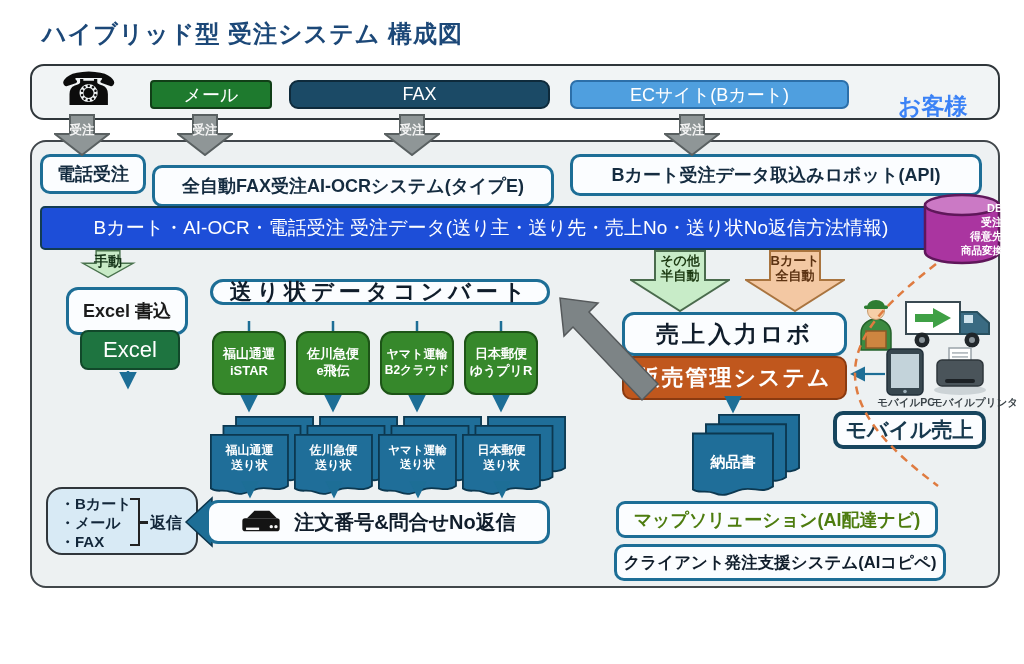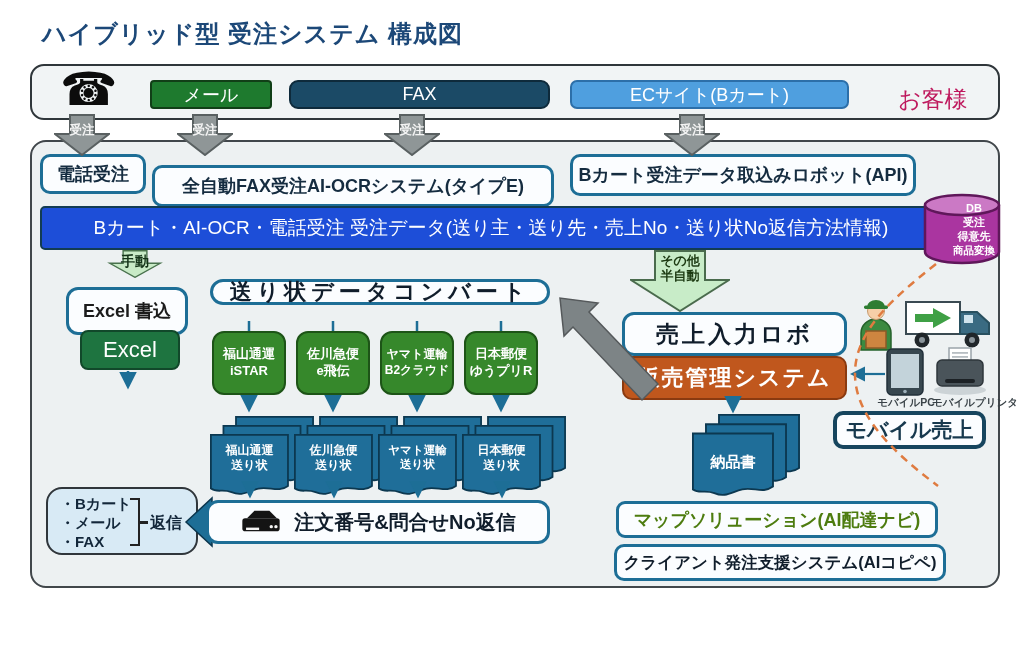--- a/index.html
+++ b/index.html
@@ -19,38 +19,38 @@
   .obox{background:#c0571d;border:2px solid #8a3a10;border-radius:10px;color:#fff;font-weight:700;
         display:flex;align-items:center;justify-content:center;white-space:nowrap}
   .varrow{position:absolute;z-index:6}
   .varrow svg{display:block;width:100%;height:100%}
   .varrow span{position:absolute;left:0;width:100%;text-align:center;font-weight:700;line-height:1.15}
   .stack{position:absolute}
   .stack svg{display:block}
   .stack .lbl{position:absolute;color:#fff;font-weight:700;text-align:center;line-height:1.25;white-space:nowrap}
   .cyl{position:absolute}
   .cyl svg{display:block;width:100%;height:100%}
-  .cyl .cl{position:absolute;left:12px;width:100%;text-align:center;color:#fff;font-weight:700;line-height:1}
+  .cyl .cl{position:absolute;left:0;width:100%;text-align:right;color:#fff;font-weight:700;line-height:1}
   .iconlbl{position:absolute;font-weight:700;color:#3a4348;font-size:10.5px;text-align:center;white-space:nowrap}
   .phone{position:absolute;font-family:"DejaVu Sans",sans-serif;color:#0c0c0c;font-size:46px;line-height:1}
   #overlay{position:absolute;left:0;top:0;z-index:6;pointer-events:none}
 </style>
 </head>
 <body>
 
 <div id="canvas">
 
   <div class="abs ttl" style="left:42px;top:18px">ハイブリッド型 受注システム 構成図</div>
 
   <div class="abs band" style="left:30px;top:64px;width:970px;height:56px"></div>
   <span class="phone" style="left:60px;top:66px">☎</span>
   <div class="abs chip" style="left:150px;top:80px;width:122px;height:29px;background:#1e7a2e;border:2px solid #113f17;border-radius:4px;font-size:18px">メール</div>
   <div class="abs chip" style="left:289px;top:80px;width:261px;height:29px;background:#1b4a66;border:2px solid #0e2a3b;border-radius:9px;font-size:18px">FAX</div>
   <div class="abs chip" style="left:570px;top:80px;width:279px;height:29px;background:#4f9fdf;border:2px solid #2c6fa9;border-radius:7px;font-size:18px">ECサイト(Bカート)</div>
-  <div class="abs" style="left:898px;top:84px;font-size:23px;font-weight:400;color:#be185d">お客様</div>
+  <div class="abs" style="left:898px;top:91px;font-size:23px;font-weight:700;color:#3b82f6">お客様</div>
 
   <div class="varrow" style="left:54px;top:114px;width:56px;height:42px">
     <svg viewBox="0 0 56 42">
         <polygon points="16,1 40,1 40,20 55,20 28,41 1,20 16,20" fill="#8f9697" stroke="#596061" stroke-width="2"></polygon>
       </svg>
     <span style="top:9px;color:#f4f4f4;font-size:12.5px">受注</span>
   </div>
   <div class="varrow" style="left:177px;top:114px;width:56px;height:42px">
     <svg viewBox="0 0 56 42">
         <polygon points="16,1 40,1 40,20 55,20 28,41 1,20 16,20" fill="#8f9697" stroke="#596061" stroke-width="2"></polygon>
@@ -67,36 +67,36 @@
     <svg viewBox="0 0 56 42">
         <polygon points="16,1 40,1 40,20 55,20 28,41 1,20 16,20" fill="#8f9697" stroke="#596061" stroke-width="2"></polygon>
       </svg>
     <span style="top:9px;color:#f4f4f4;font-size:12.5px">受注</span>
   </div>
 
   <div class="abs panel" style="left:30px;top:140px;width:970px;height:448px"></div>
 
   <div class="abs wbox" style="left:40px;top:154px;width:106px;height:40px;font-size:18px">電話受注</div>
   <div class="abs wbox" style="left:152px;top:165px;width:402px;height:42px;font-size:18px">全自動FAX受注AI-OCRシステム(タイプE)</div>
-  <div class="abs wbox" style="left:570px;top:154px;width:346px;height:42px;font-size:18px">Bカート受注データ取込みロボット(API)</div>
+  <div class="abs wbox" style="left:570px;top:154px;width:412px;height:42px;font-size:18px">Bカート受注データ取込みロボット(API)</div>
 
   <div class="abs chip" style="left:40px;top:206px;width:902px;height:44px;background:#1d4ed8;border:2px solid #123c52;border-radius:5px;font-size:19px;z-index:2">Bカート・AI-OCR・電話受注 受注データ(送り主・送り先・売上No・送り状No返信方法情報)</div>
 
   <div class="cyl" style="left:921px;top:192px;width:82px;height:74px;z-index:3">
     <svg viewBox="0 0 82 74">
       <path d="M4,13 L4,60 A37,11 0 0 0 78,60 L78,13" fill="#aa35a0" stroke="#5f175a" stroke-width="2.5"></path>
       <ellipse cx="41" cy="13" rx="37" ry="10" fill="#cb79c5" stroke="#5f175a" stroke-width="2.5"></ellipse>
     </svg>
     <span class="cl" style="top:11px;font-size:11px">DB</span>
     <span class="cl" style="top:25px;font-size:11px">受注</span>
     <span class="cl" style="top:39px;font-size:11px">得意先</span>
     <span class="cl" style="top:53px;font-size:10.5px">商品変換</span>
   </div>
 
-  <div class="varrow" style="left:98px;top:250px;width:74px;height:28px">
+  <div class="varrow" style="left:71px;top:250px;width:74px;height:28px">
     <svg viewBox="0 0 74 40">
         <polygon points="20,1 54,1 54,19 73,19 37,39 1,19 20,19" fill="#c8eac6" stroke="#49724d" stroke-width="2"></polygon>
       </svg>
     <span style="top:3px;color:#143318;font-size:14px">手動</span>
   </div>
   <div class="abs wbox" style="left:66px;top:287px;width:122px;height:48px;border-radius:12px;font-size:18px;color:#1b1b1b">Excel 書込</div>
   <div class="abs chip" style="left:80px;top:330px;width:100px;height:40px;background:#1e7440;border:2px solid #11482a;border-radius:8px;font-size:22px;z-index:3">Excel</div>
 
 
   <div class="abs wbox" style="left:210px;top:279px;width:340px;height:26px;border-radius:14px;font-size:22px;letter-spacing:5px;color:#101d2b">送り状データコンバート</div>
@@ -182,20 +182,28 @@
   </div>
 
   <div class="varrow" style="left:630px;top:250px;width:100px;height:62px">
     <svg viewBox="0 0 100 62">
         <polygon points="25,1 75,1 75,30 99,30 50,61 1,30 25,30" fill="#c8ecc8" stroke="#4a6b4d" stroke-width="2"></polygon>
       </svg>
     <span style="top:4px;color:#1c3a12;font-size:13px">
       <span>その他</span><br><span>半自動</span>
     </span>
   </div>
+  <div class="varrow" style="left:745px;top:250px;width:100px;height:62px">
+    <svg viewBox="0 0 100 62">
+        <polygon points="25,1 75,1 75,30 99,30 50,61 1,30 25,30" fill="#f3c8a3" stroke="#a9743f" stroke-width="2"></polygon>
+      </svg>
+    <span style="top:4px;color:#5c3212;font-size:13px">
+      <span>Bカート</span><br><span>全自動</span>
+    </span>
+  </div>
 
   <div class="abs wbox" style="left:622px;top:312px;width:225px;height:44px;border-radius:12px;font-size:23px;letter-spacing:3px;color:#101d2b">売上入力ロボ</div>
   <div class="abs obox" style="left:622px;top:356px;width:225px;height:44px;font-size:22px;letter-spacing:2px">販売管理システム</div>
 
 
   <div class="stack" style="left:692px;top:414px;width:108px;height:86px">
     <svg viewBox="0 0 116 92">
       <path transform="translate(28,0)" d="M1,1 L87,1 L87,58 C76,66 66,58 54,61 C42,64 36,70 24,65 C14,61 8,66 1,61 Z" fill="#1f6e99" stroke="#0c3850" stroke-width="2"></path>
       <path transform="translate(14,10)" d="M1,1 L87,1 L87,58 C76,66 66,58 54,61 C42,64 36,70 24,65 C14,61 8,66 1,61 Z" fill="#1f6e99" stroke="#0c3850" stroke-width="2"></path>
       <path transform="translate(0,20)" d="M1,1 L87,1 L87,58 C76,66 66,58 54,61 C42,64 36,70 24,65 C14,61 8,66 1,61 Z" fill="#1f6e99" stroke="#0c3850" stroke-width="2"></path>

